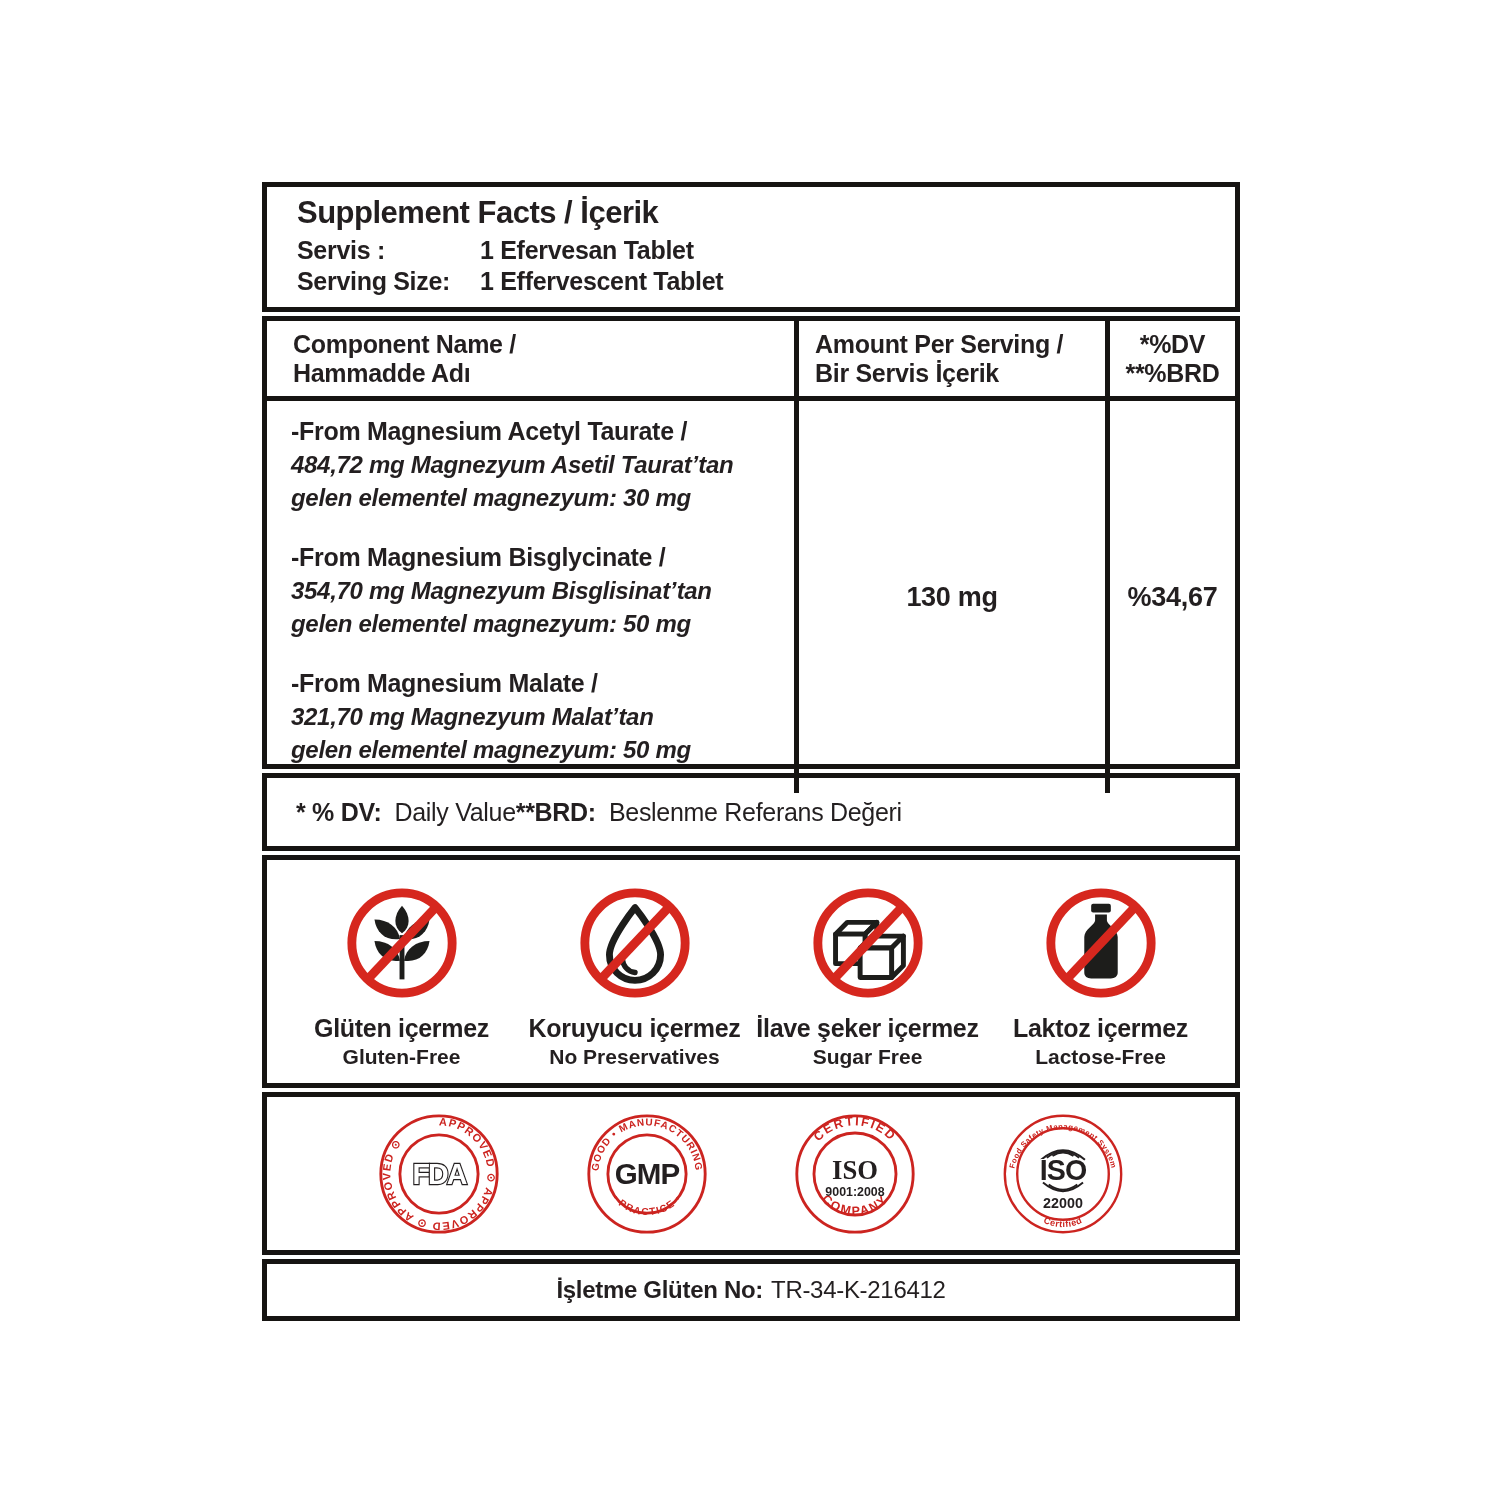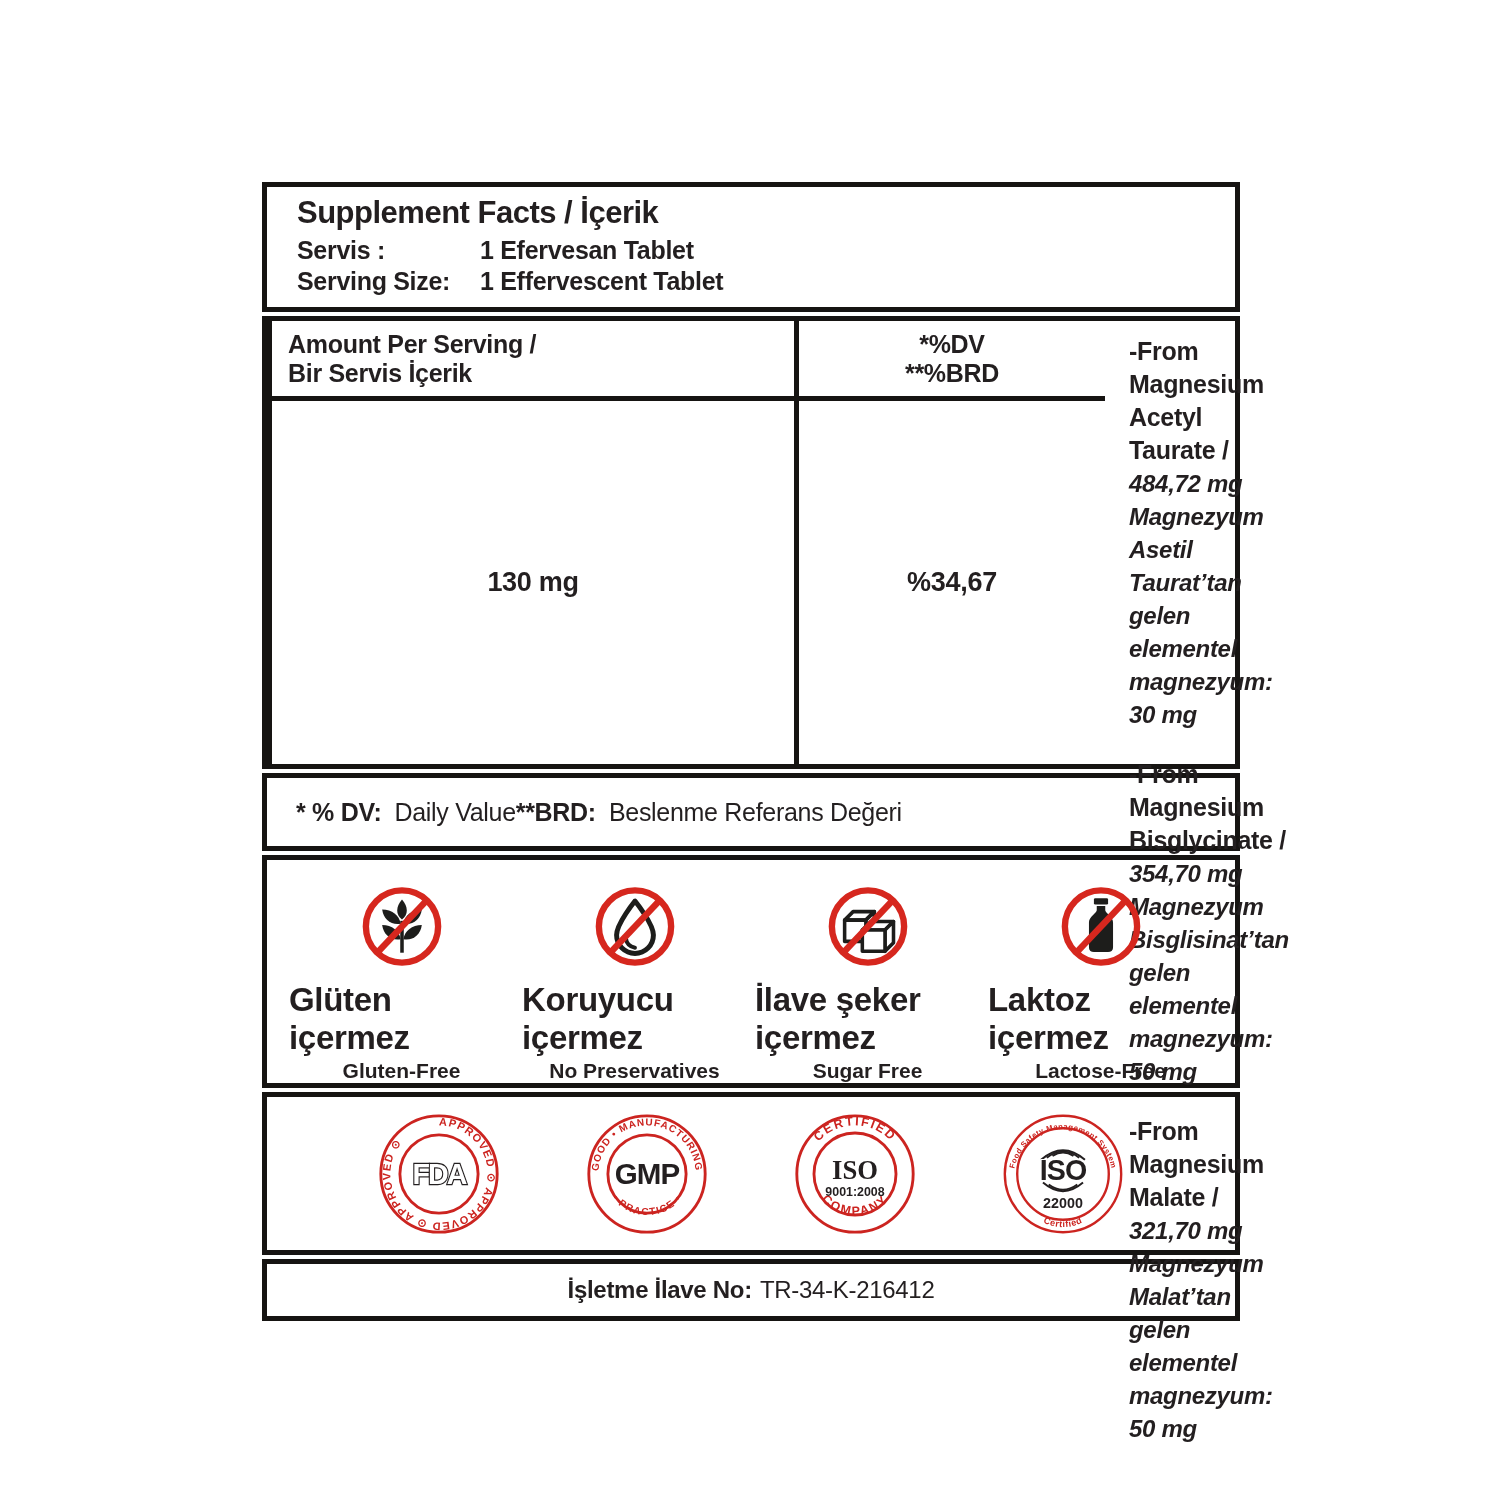--- a/index.html
+++ b/index.html
@@ -31,21 +31,21 @@
   
   .sec-legend { height:78px; display:flex; align-items:center; padding-left:29px; font-size:25px; letter-spacing:-0.3px;text-align:right; }
   .lg-b { font-weight:800; }
   .lg-n { font-weight:500; margin-left:13px; }
   .lg-gap { }
 
   
   .sec-badges { height:233px; display:flex; justify-content:center; column-gap:8px; padding-top:24px; }
   .badge { width:225px; display:flex; flex-direction:column; align-items:center; }
   .badge svg { width:118px; height:118px; }
-  .badge-title { font-size:33px; font-weight:800; letter-spacing:-0.3px; margin-top:12px; }
+  .badge-title { font-size:25px; font-weight:800; letter-spacing:-0.3px; margin-top:12px; }
   .badge-sub { font-size:21px; font-weight:600; margin-top:2px;text-align:center; }
 
   
   .sec-stamps { height:163px; display:flex; justify-content:center; align-items:center; column-gap:84px; }
   .stamp svg { width:124px; height:124px; display:block; }
 
   
   .sec-footer { height:62px; display:flex; align-items:center; justify-content:center; font-size:24px; letter-spacing:-0.3px; }
   .ft-b { font-weight:800; }
   .ft-n { font-weight:500; margin-left:8px; }
@@ -62,20 +62,24 @@
         <span>Servis :</span>
         <span>1 Efervesan Tablet</span>
       </div>
       <div class="serv-row">
         <span>Serving Size:</span>
         <span>1 Effervescent Tablet</span>
       </div>
     </div>
 
     <div class="sec sec-table">
+      <div class="cell hrow h1">
+        <div>Component Name /</div>
+        <div>Hammadde Adı</div>
+      </div>
       <div class="cell hrow h2 c2">
         <div>Amount Per Serving /</div>
         <div>Bir Servis İçerik</div>
       </div>
       <div class="cell hrow h3 c3">
         <div>*%DV</div>
         <div>**%BRD</div>
       </div>
 
       <div class="cell body1">
@@ -237,18 +241,18 @@
             <path d="M44,74 Q65,92 86,74"></path>
             <path d="M50,76 Q65,87 80,76"></path>
           </g>
           <text x="65" y="71" text-anchor="middle" font-size="30" font-weight="900" letter-spacing="-1" fill="#231f20" stroke="#ffffff" stroke-width="2" paint-order="stroke" font-family="Liberation Sans, sans-serif">ISO</text>
           <text x="65" y="101" text-anchor="middle" font-size="15" font-weight="bold" fill="#231f20" font-family="Liberation Sans, sans-serif">22000</text>
         </svg>
       </div>
     </div>
 
     <div class="sec sec-footer">
-      <span class="ft-b">İşletme İlave No:</span>
+      <span class="ft-b">İşletme Glüten No:</span>
       <span class="ft-n">TR-34-K-216412</span>
     </div>
 
   </div>
 </div>
 
 </body></html>

